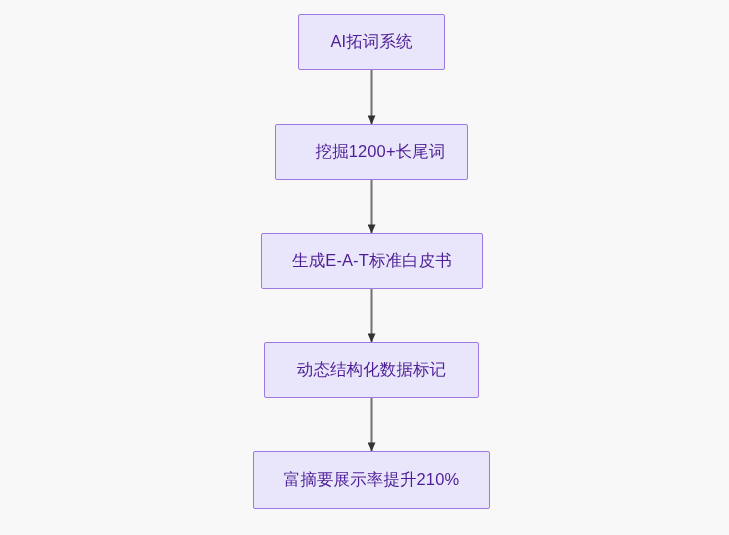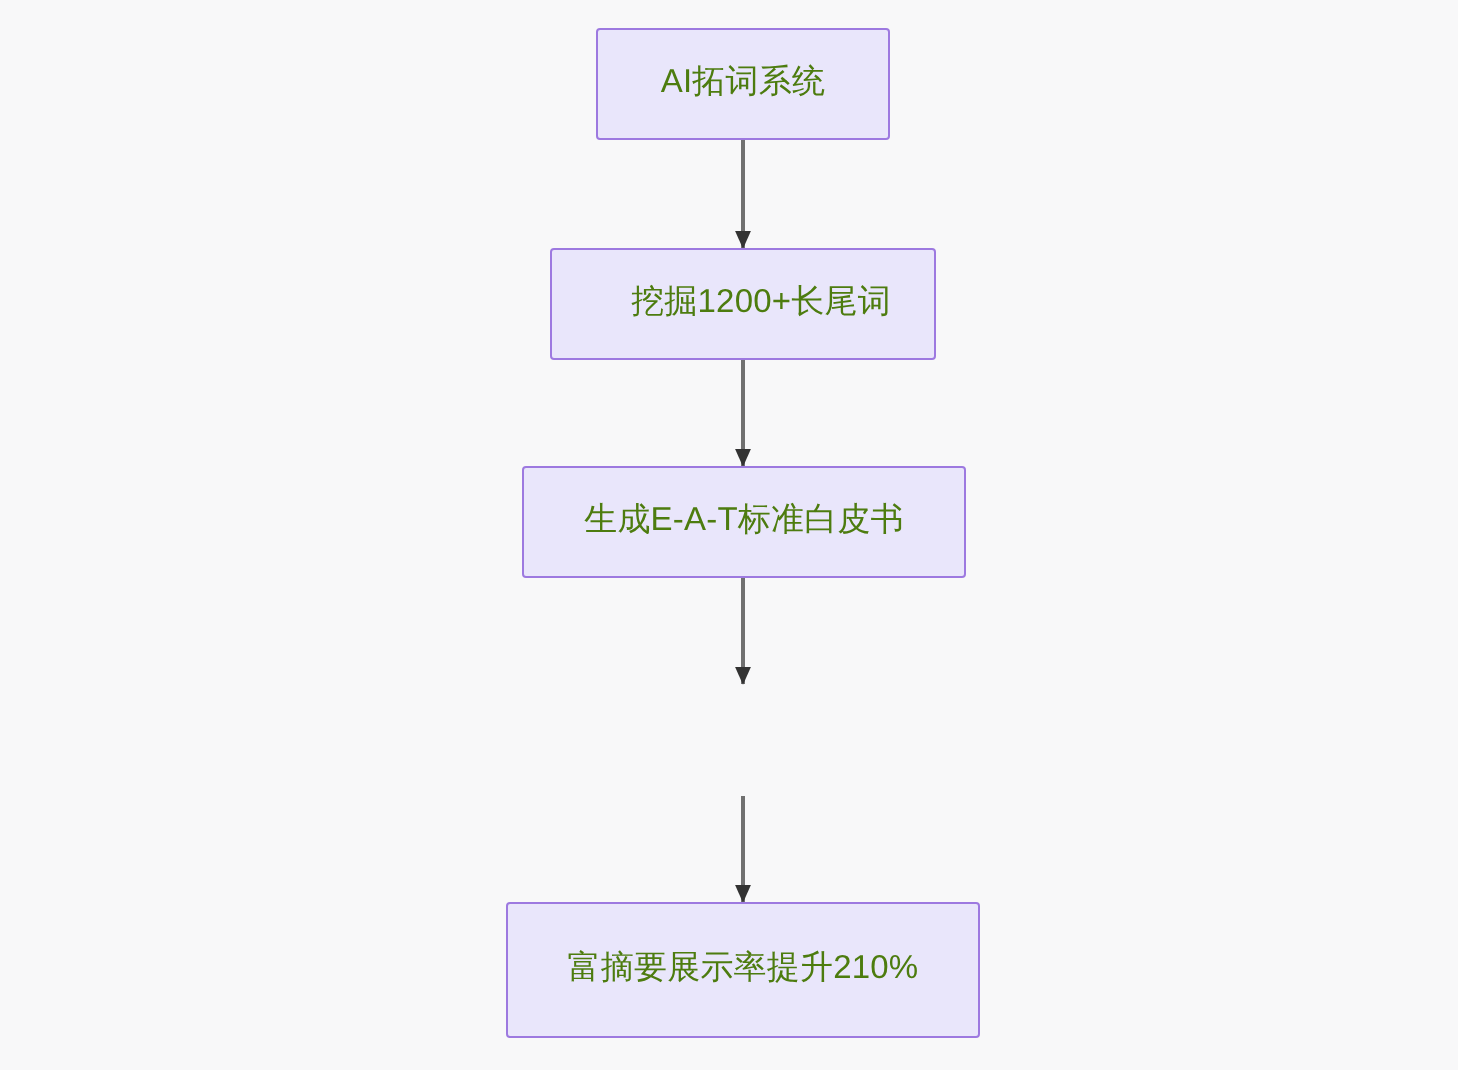--- a/index.html
+++ b/index.html
@@ -37,32 +37,32 @@
     border-radius: 2px;
     display: flex;
     align-items: center;
     justify-content: center;
     z-index: 2;
   }
 
   .node-label {
     font-size: 16.5px;
     line-height: 1.2;
-    color: #4d7c0f;
+    color: #4c1d95;
     letter-spacing: 0.1px;
     white-space: nowrap;
     text-align: right;
   }
 
   
   #node-1 { left: 298px; top: 14px;  width: 147px; height: 56px; }
   #node-2 { left: 275px; top: 124px; width: 193px; height: 56px; padding-left: 18px; }
   #node-3 { left: 261px; top: 233px; width: 222px; height: 56px; }
   #node-4 { left: 264px; top: 342px; width: 215px; height: 56px; }
-  #node-5 { left: 253px; top: 451px; width: 237px; height: 68px; }
+  #node-5 { left: 253px; top: 451px; width: 237px; height: 58px; }
 </style>
 </head>
 <body>
 
 <div id="flowchart">
 
   <svg class="edge-layer" width="729" height="535" viewBox="0 0 729 535" xmlns="http://www.w3.org/2000/svg">
     <defs>
       <marker id="arrow" markerWidth="10" markerHeight="8" refX="8.6" refY="4" orient="auto" markerUnits="userSpaceOnUse">
         <path d="M0,0 L9,4 L0,8 z" fill="#333333"></path>
@@ -83,18 +83,21 @@
   </div>
 
   <div class="node" id="node-2">
     <span class="node-label">挖掘1200+长尾词</span>
   </div>
 
   <div class="node" id="node-3">
     <span class="node-label">生成E-A-T标准白皮书</span>
   </div>
 
+  <div class="node" id="node-4">
+    <span class="node-label">动态结构化数据标记</span>
+  </div>
 
   <div class="node" id="node-5">
     <span class="node-label">富摘要展示率提升210%</span>
   </div>
 
 </div>
 
 </body></html>

